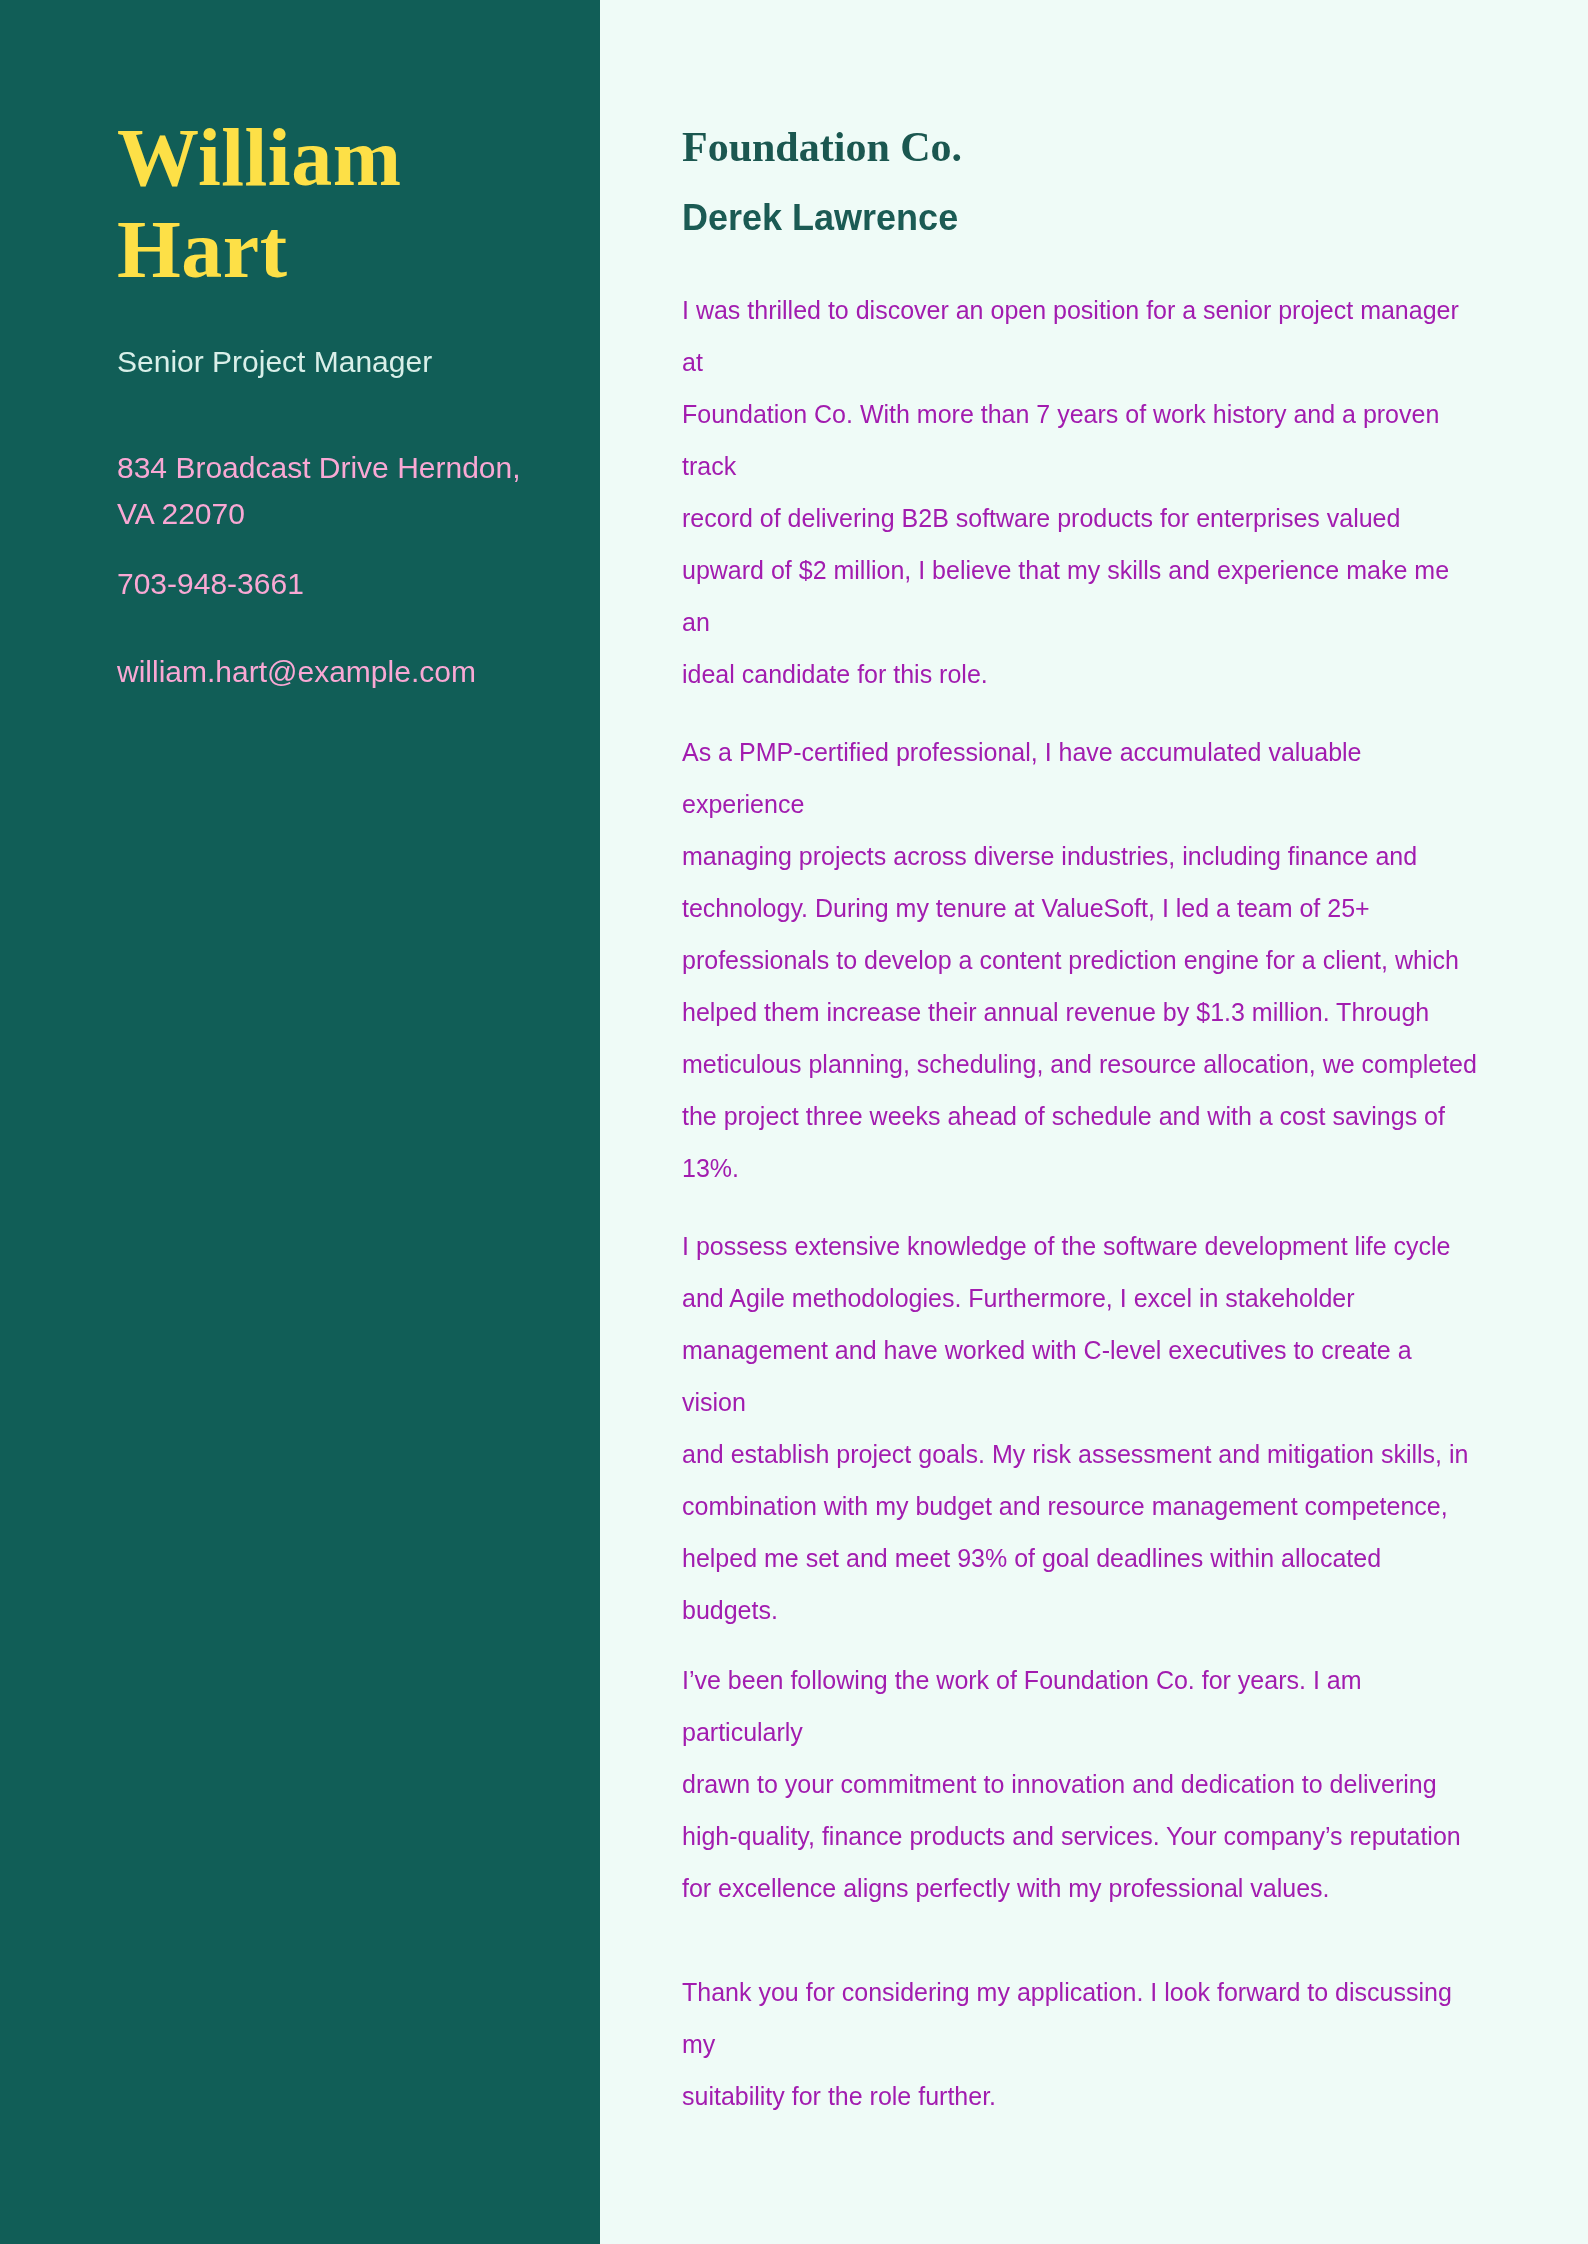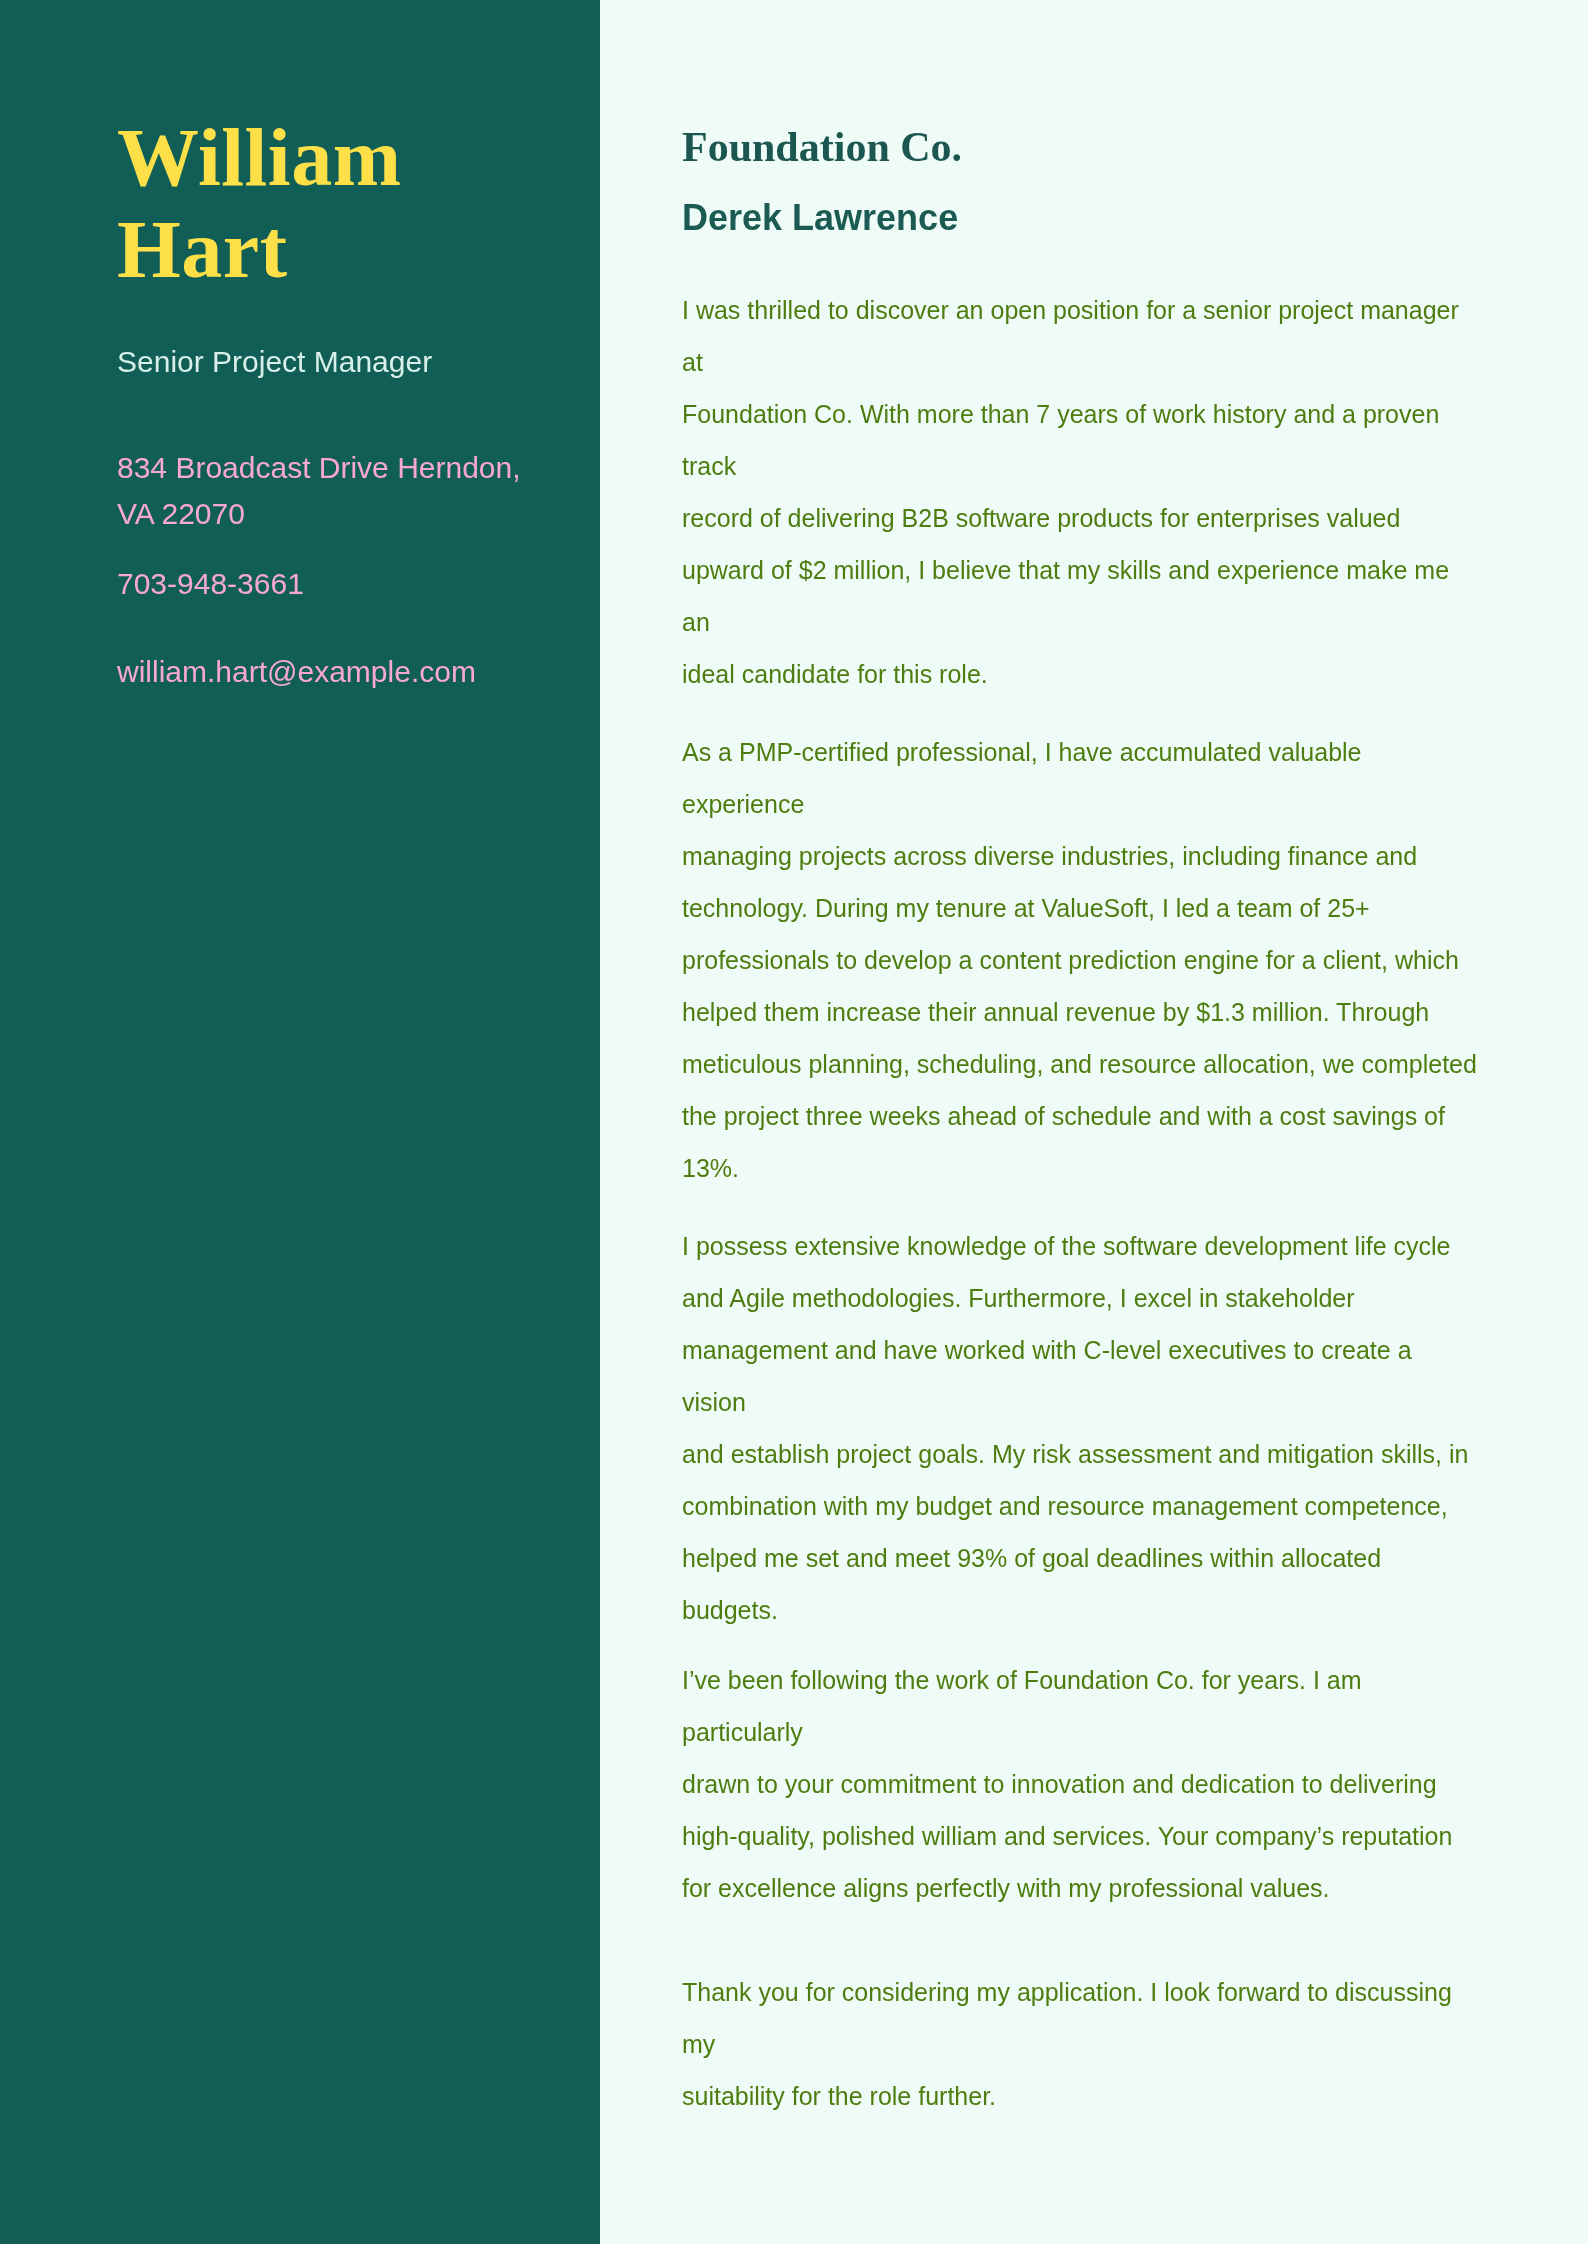--- a/index.html
+++ b/index.html
@@ -66,21 +66,21 @@
     margin-top: 26px;
     font-size: 36px;
     line-height: 40px;
     font-weight: 700;
     color: #1b5b54;
   }
   .para {
     margin: 26px 0 0 0;
     font-size: 25px;
     line-height: 52px;
-    color: #4d7c0f;
+    color: #a21caf;
     white-space: pre-line;
   }
   .para.first   { margin-top: 46px; }
   .para.tight   { margin-top: 18px; }
   .para.closing { margin-top: 52px; }
 </style>
 </head>
 <body>
 
 <div class="page">
@@ -116,19 +116,19 @@
 the project three weeks ahead of schedule and with a cost savings of
 13%.</p>
     <p class="para">I possess extensive knowledge of the software development life cycle
 and Agile methodologies. Furthermore, I excel in stakeholder
 management and have worked with C-level executives to create a vision
 and establish project goals. My risk assessment and mitigation skills, in
 combination with my budget and resource management competence,
 helped me set and meet 93% of goal deadlines within allocated budgets.</p>
     <p class="para tight">I’ve been following the work of Foundation Co. for years. I am particularly
 drawn to your commitment to innovation and dedication to delivering
-high-quality, polished william and services. Your company’s reputation
+high-quality, finance products and services. Your company’s reputation
 for excellence aligns perfectly with my professional values.</p>
     <p class="para closing">Thank you for considering my application. I look forward to discussing my
 suitability for the role further.</p>
   </main>
 
 </div>
 
 </body></html>

